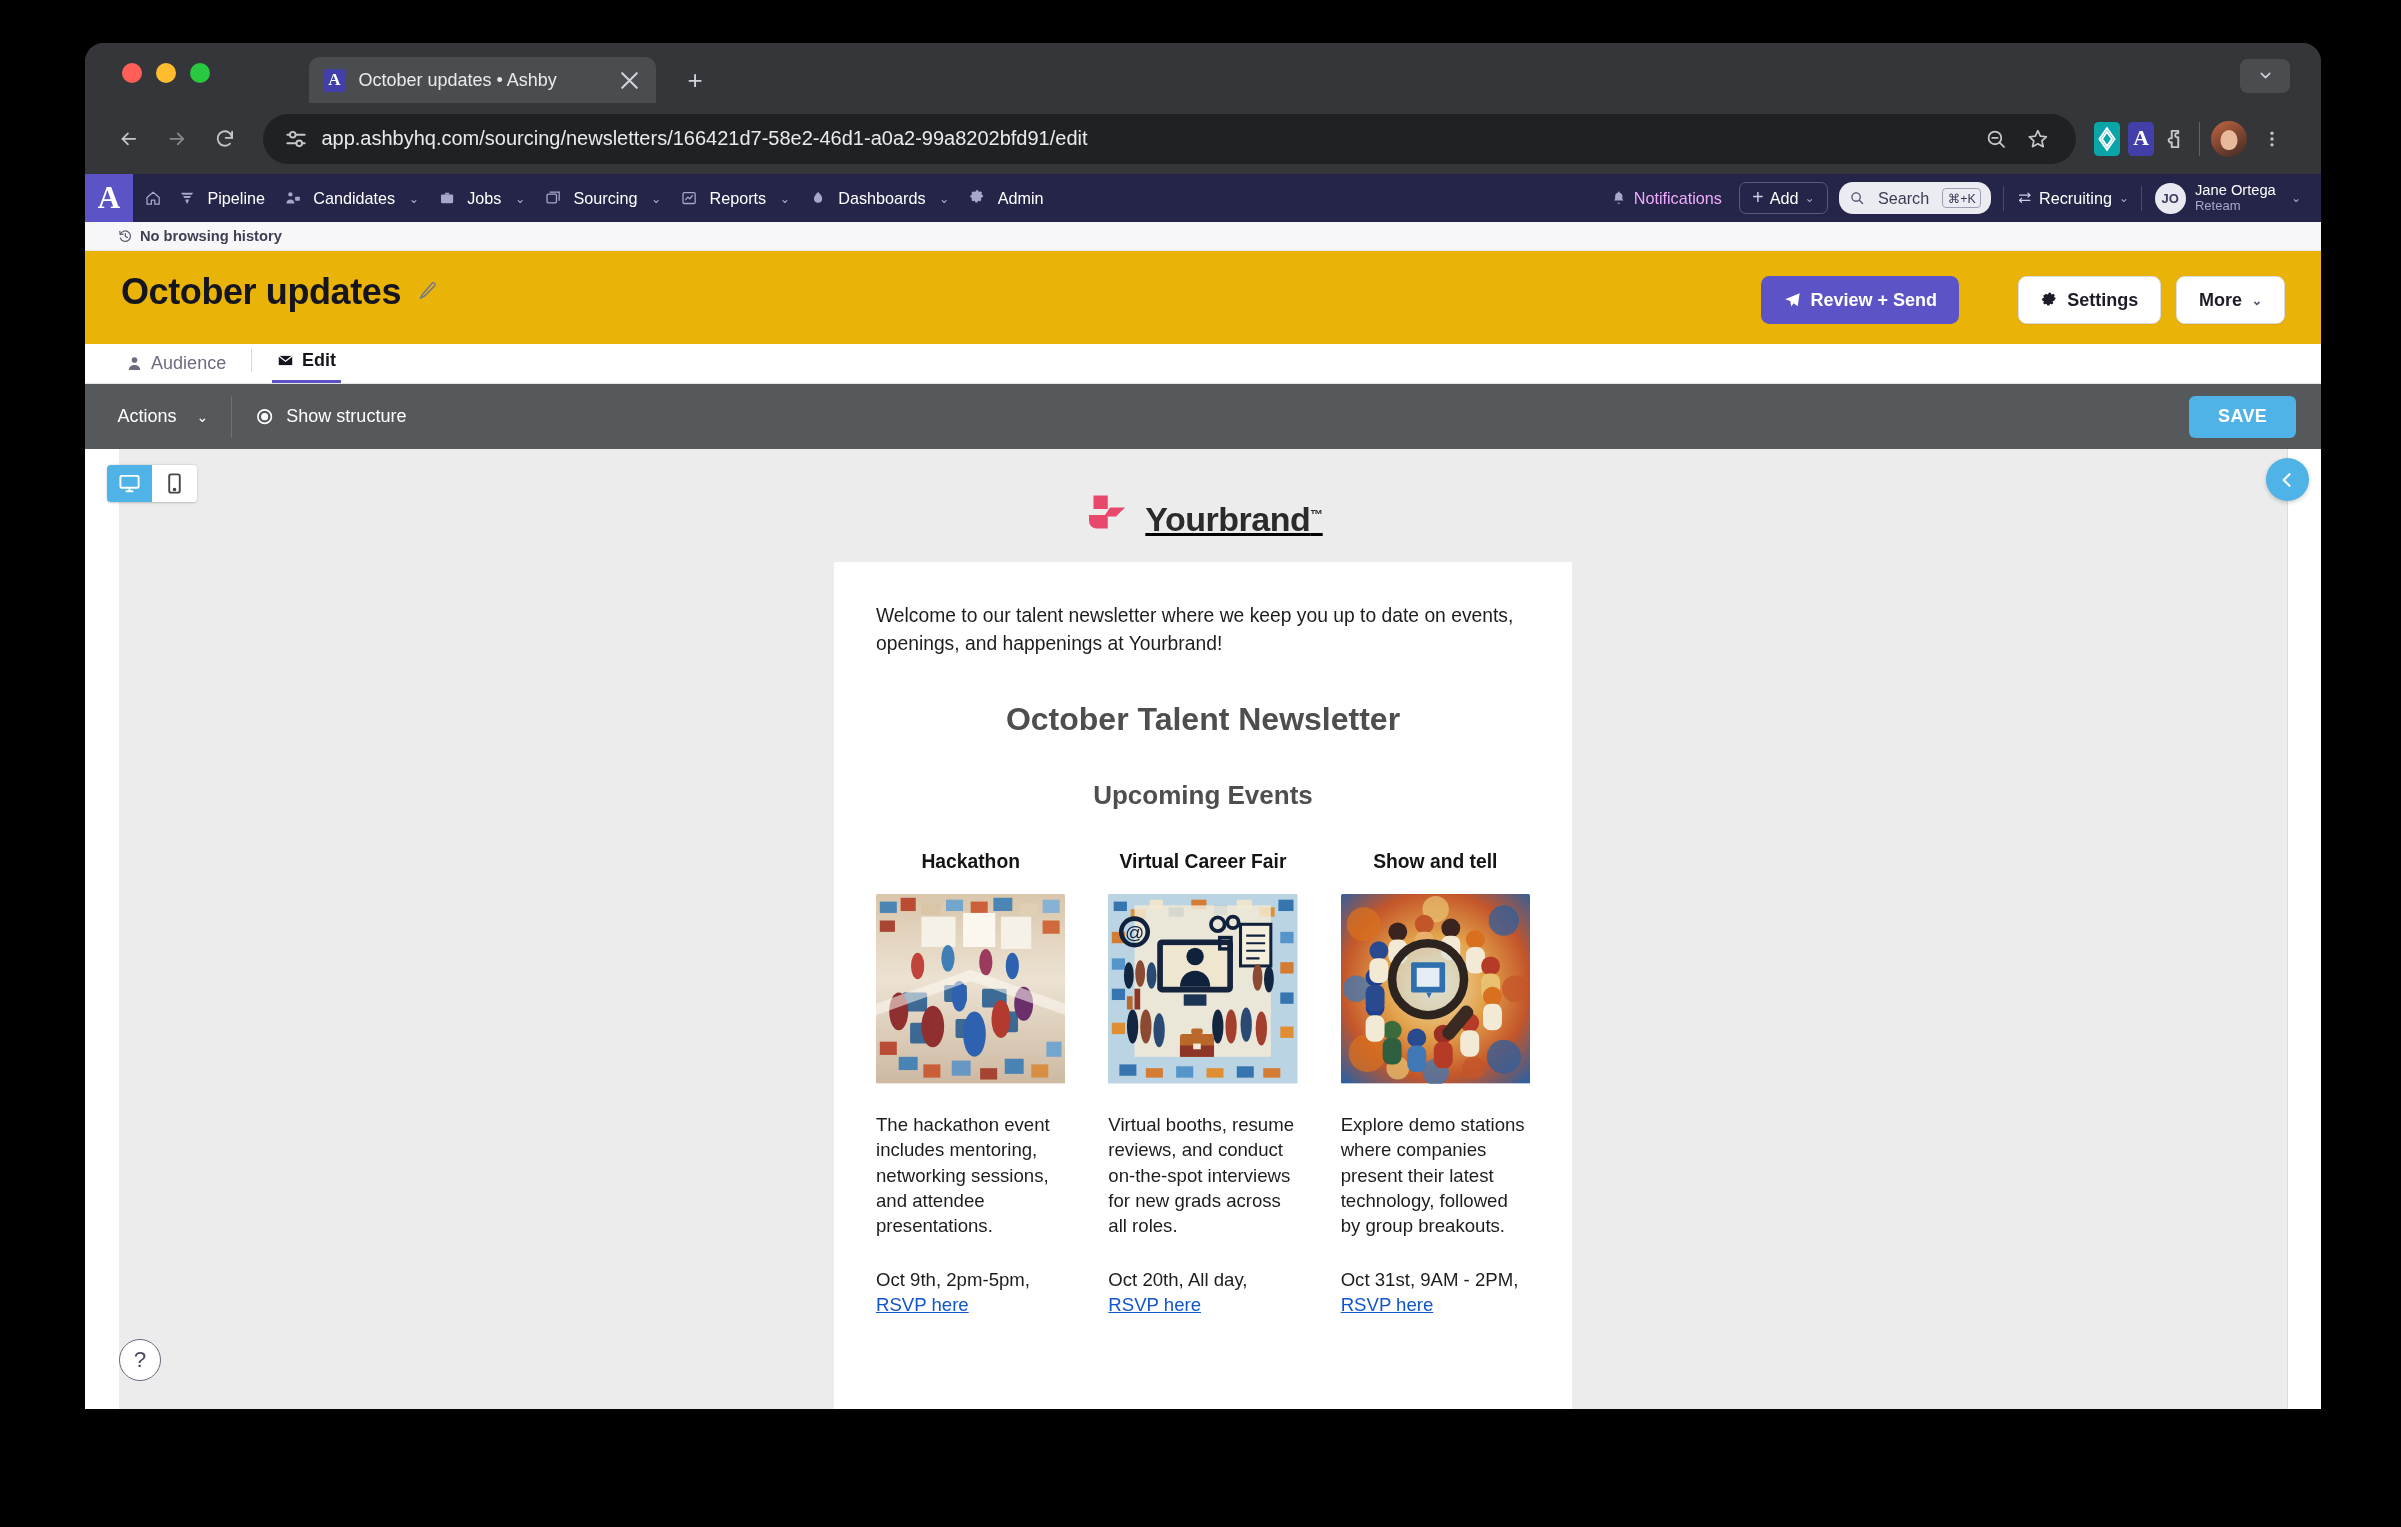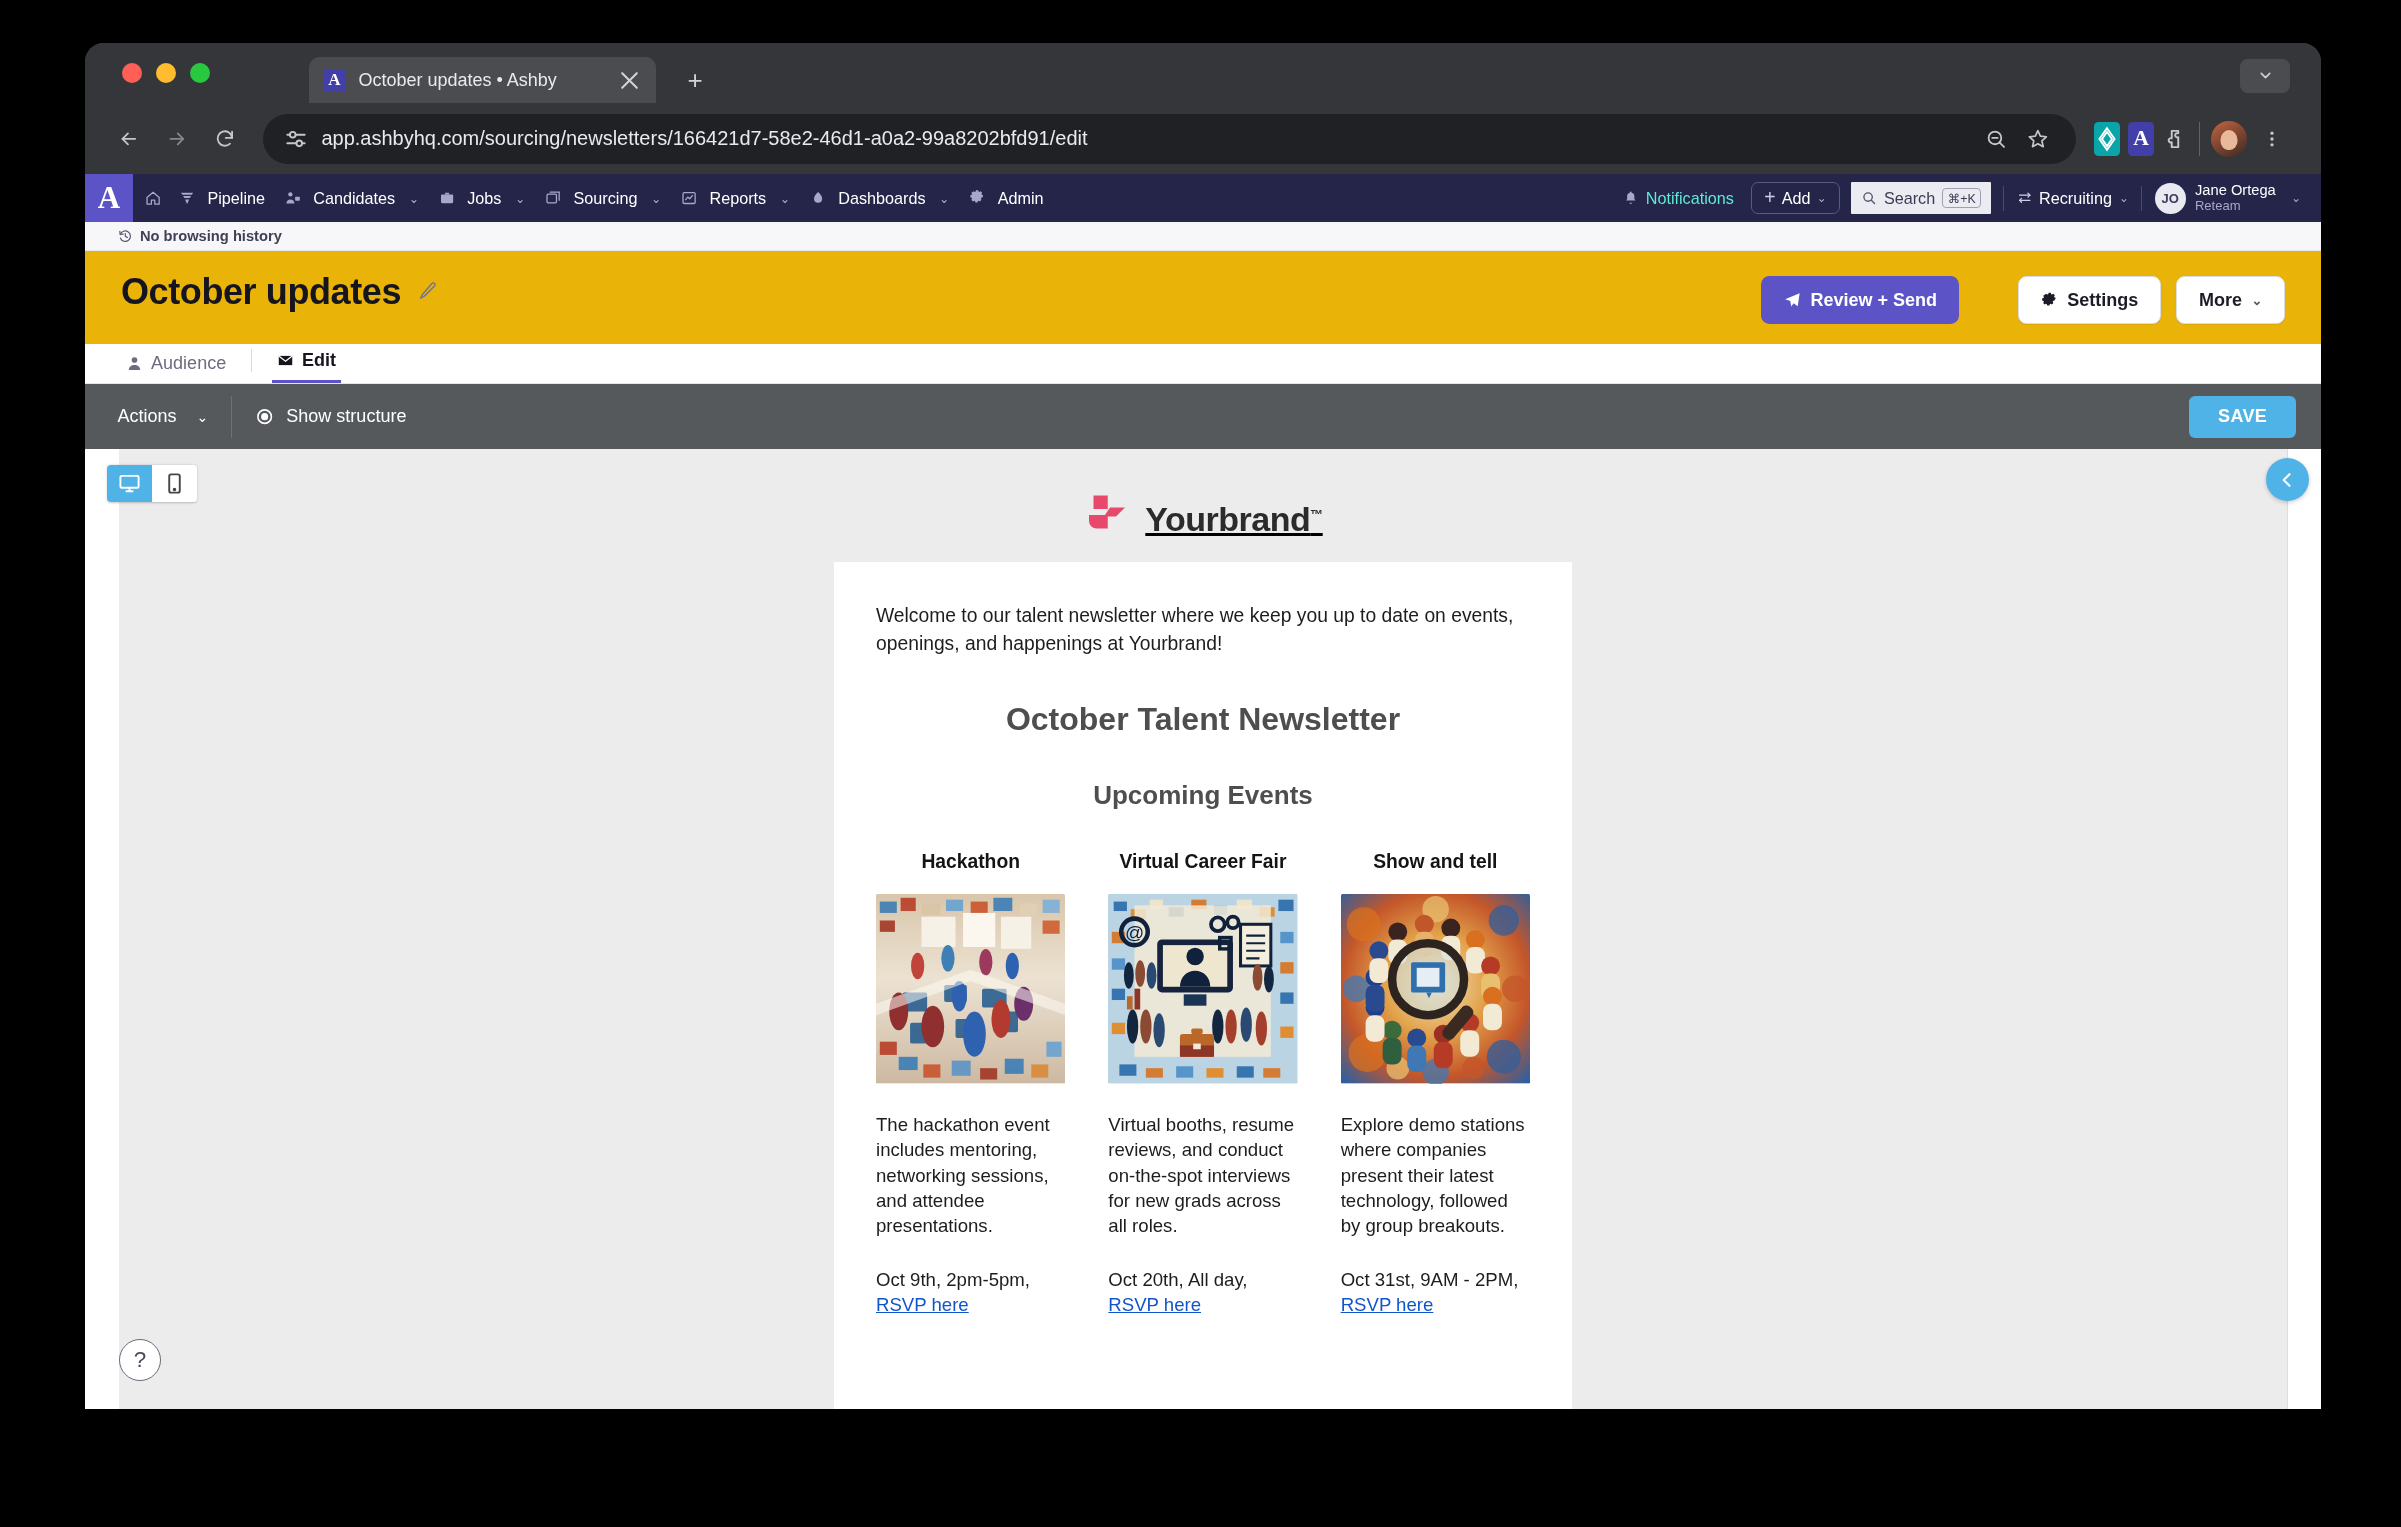--- a/index.html
+++ b/index.html
@@ -158,37 +158,37 @@
     color: #ffffff; font-size: 16.2px;
     padding: 0 10px; height: 48px;
     white-space: nowrap;
   }
   .nav-item .nv-icon { display: flex; align-items: center; color: #a9a7c9; }
   .nav-item .nv-icon svg { width: 16.2px; height: 16.2px; }
   .nav-item .caret { color: #b9b7d4; font-size: 12.4px; margin-left: 1.5px; }
   #nav-home { padding: 0 7.7px 0 12.4px; }
   .nav-spacer { flex: 1 1 auto; }
 
-  #nav-notifications { display:flex; align-items:center; gap:7px; color:#5eead4; font-size:16.2px; padding:0 12.4px; }
+  #nav-notifications { display:flex; align-items:center; gap:7px; color:#f0abfc; font-size:16.2px; padding:0 12.4px; }
   #nav-notifications svg { width: 15.5px; height: 15.5px; color:#a9a7c9; }
 
   #nav-add {
     display: flex; align-items: center; gap: 6.2px;
     height: 32.5px; padding: 0 12.4px;
     border: 1.2px solid #5a5a80; border-radius: 7px;
     color: #fff; font-size: 16.2px;
     margin-left: 4.6px;
   }
   #nav-add .plus { font-size: 19.3px; line-height: 1; color:#cfcde6; }
   #nav-add .caret { font-size: 11.6px; color:#b9b7d4; }
 
   #nav-search {
-    display: flex; align-items: center; gap: 7px;
+    display: flex; align-items: center; gap: 13px;
     height: 32.5px; padding: 0 9.3px 0 10.8px;
-    background: #ebebf2; border-radius: 1px;
+    background: #ebebf2; border-radius: 14px;
     color: #3a3a55; font-size: 16.2px;
     margin-left: 10.8px;
   }
   #nav-search svg { width: 15.5px; height: 15.5px; color:#55556e; }
   #nav-search .kbd {
     border: 1.2px solid #9e9eb5; border-radius: 3.9px;
     font-size: 12.4px; padding: 1.5px 4.6px; color: #3a3a55;
   }
   .nav-div { width: 1.2px; height: 25px; background: #4a4a6e; margin: 0 12.4px; }
 

